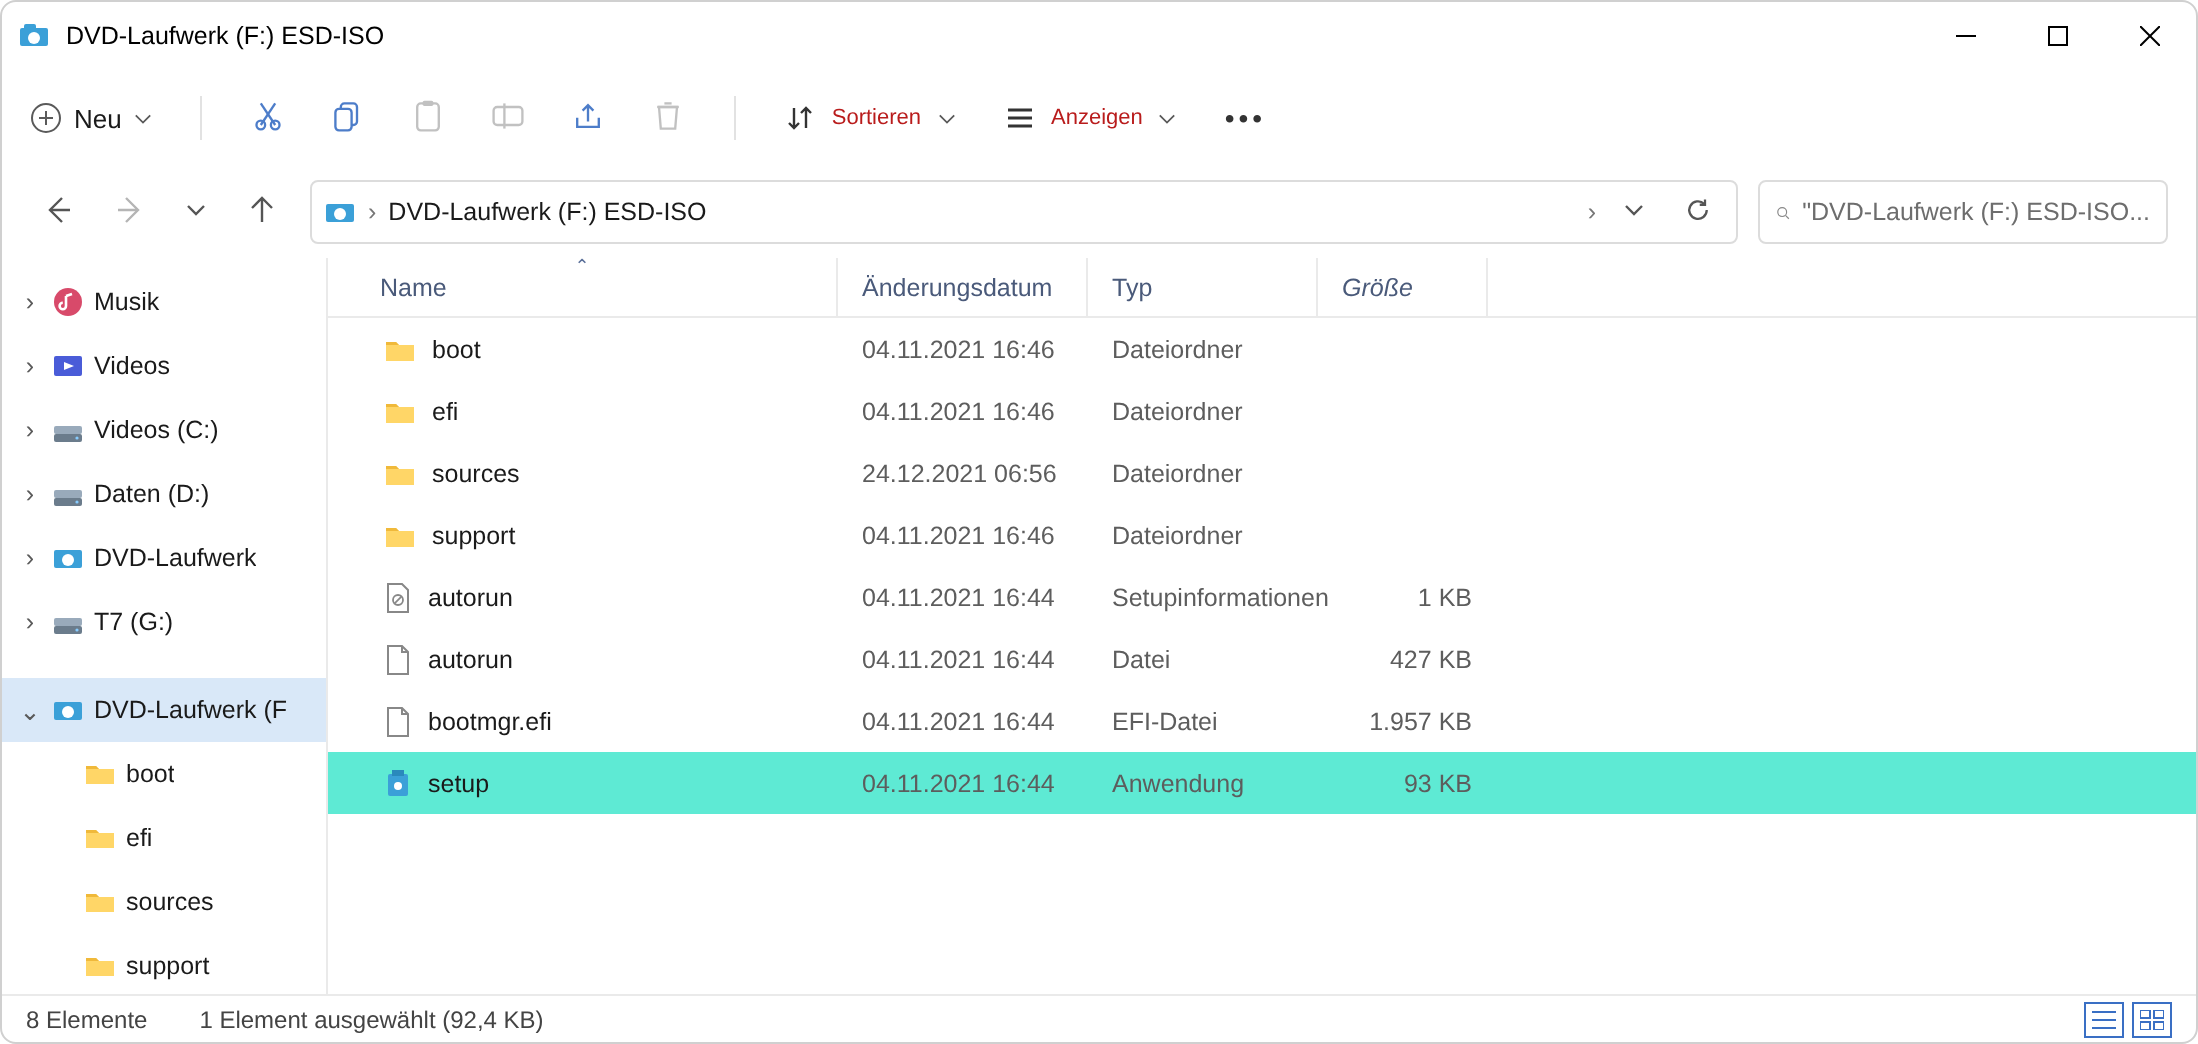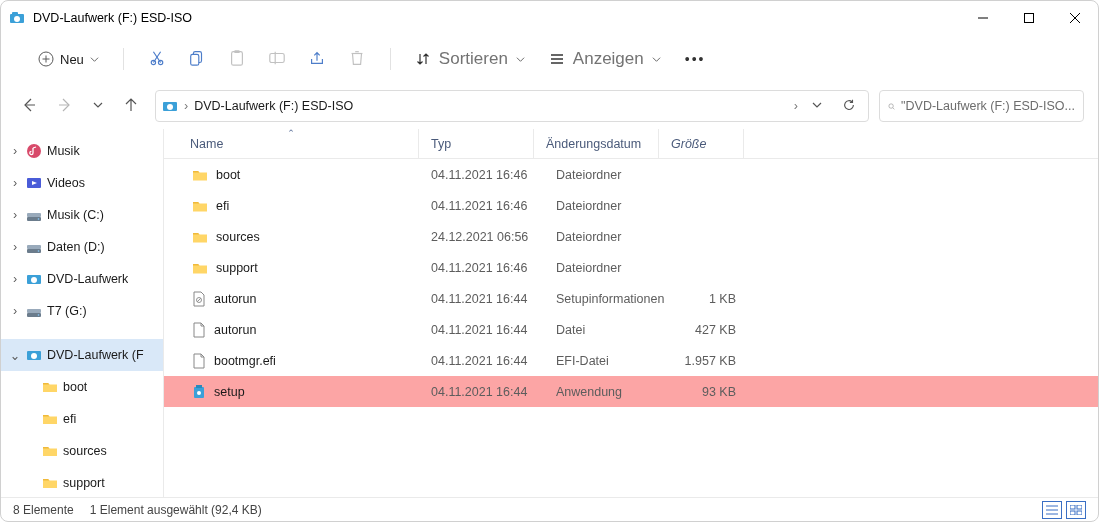--- a/index.html
+++ b/index.html
@@ -2,27 +2,27 @@
 <html><head>
   <meta charset="utf-8">
   <style>
     * { margin: 0; padding: 0; box-sizing: border-box; font-family: "Segoe UI", Arial, sans-serif; }
     body { width: 1099px; height: 522px; background: #ffffff; border: 1px solid #d0d0d0; border-radius: 8px; overflow: hidden; display: flex; flex-direction: column; font-size: 12.5px; color: #1a1a1a; }
     .titlebar { height: 34px; display: flex; align-items: center; padding-left: 8px; }
     .titlebar-icon { width: 16px; height: 16px; margin-right: 8px; }
     .titlebar-title { font-size: 12.5px; flex: 1; color: #000; }
     .syswin { display: flex; }
     .sysbtn { width: 46px; height: 34px; display: flex; align-items: center; justify-content: center; color: #000; }
-    .toolbar { height: 48px; display: flex; align-items: center; padding: 0 14px; gap: 24px; margin-left: 23px; }
+    .toolbar { height: 48px; display: flex; align-items: center; padding: 0 14px; gap: 24px; }
     .tool-group { display: flex; align-items: center; gap: 22px; }
     .divider-v { width: 1px; height: 22px; background: #e2e2e2; }
     .new-btn { display: flex; align-items: center; gap: 6px; color: #1a1a1a; font-size: 13px; }
     .tool-icon { color: #3a6fc4; opacity: .9; }
     .tool-icon.disabled { color: #a7a7a7; opacity: .7; }
-    .sort-btn, .view-btn { display: flex; align-items: center; gap: 8px; font-size: 17px; color: #737373; }
+    .sort-btn, .view-btn { display: flex; align-items: center; gap: 8px; font-size: 11px; color: #b91c1c; }
     .addrrow { height: 38px; display: flex; align-items: center; padding: 0 14px; gap: 10px; margin-top: 4px; margin-bottom: 4px; }
     .nav-arrows { display: flex; align-items: center; gap: 20px; padding: 0 6px; color: #565656; }
     .nav-arrows .disabled { color: #b5b5b5; }
     .addrbar { flex: 1; height: 32px; border: 1px solid #dcdcdc; border-radius: 4px; display: flex; align-items: center; padding: 0 6px; gap: 6px; }
     .addr-text { flex: 1; font-size: 12.5px; color: #1a1a1a; }
     .searchbox { width: 205px; height: 32px; border: 1px solid #dcdcdc; border-radius: 4px; display: flex; align-items: center; padding: 0 8px; color: #6d6d6d; gap: 6px; overflow: hidden; white-space: nowrap; }
     .body-split { flex: 1; display: flex; min-height: 0; }
     .navpane { width: 163px; border-right: 1px solid #eaeaea; overflow-y: auto; padding-top: 6px; }
     .navitem { height: 32px; display: flex; align-items: center; gap: 5px; padding-left: 8px; font-size: 12.5px; }
     .navitem .chev { width: 12px; color: #5a5a5a; display: flex; justify-content: center; }
@@ -30,27 +30,27 @@
     .navitem.selected { background: #d9e8f8; }
     .filelist { flex: 1; display: flex; flex-direction: column; }
     .cols { height: 30px; display: flex; align-items: center; border-bottom: 1px solid #eaeaea; color: #4a5a7a; font-size: 12.5px; }
     .col { padding-left: 12px; border-right: 1px solid #eaeaea; height: 100%; display: flex; align-items: center; position: relative; }
     .col.name { width: 255px; }
     .col.date { width: 125px; }
     .col.type { width: 115px; }
     .col.size { width: 85px; justify-content: flex-start; font-style: italic; }
     .rows { flex: 1; }
     .row { height: 31px; display: flex; align-items: center; font-size: 12.5px; }
-    .row.selected { background: #fca5a5; }
+    .row.selected { background: #5eead4; }
     .cell { padding-left: 12px; color: #5d5d5d; }
     .cell.name { width: 255px; display: flex; align-items: center; gap: 8px; color: #1a1a1a; }
     .cell.date { width: 125px; }
     .cell.type { width: 115px; }
     .cell.size { width: 85px; text-align: right; padding-right: 8px; }
-    .statusbar { height: 24px; border-top: 1px solid #eaeaea; display: flex; align-items: center; padding: 0 12px; font-size: 12px; color: #444; gap: 16px; }
+    .statusbar { height: 24px; border-top: 1px solid #eaeaea; display: flex; align-items: center; padding: 0 12px; font-size: 12px; color: #444; gap: 26px; }
     .sb-right { margin-left: auto; display: flex; gap: 4px; }
     .sb-btn { width: 20px; height: 18px; border: 1px solid #3a6fc4; display: flex; align-items: center; justify-content: center; }
     .sb-btn.active { border: 1.5px solid #3a6fc4; }
     .folder-icon { width: 16px; height: 14px; }
     .file-icon { width: 14px; height: 16px; }
     .sort-arrow { position: absolute; left: 50%; top: -1px; transform: translateX(-50%); color: #5a6f99; font-size: 9px; }
     .indent1 { padding-left: 24px; }
     .nav-icn { width: 16px; height: 16px; flex-shrink: 0; }
   </style>
 </head>
@@ -214,21 +214,21 @@
         </svg>
         <span class="label">Videos</span>
       </div>
       <div class="navitem">
         <span class="chev">›</span>
         <svg class="nav-icn" viewBox="0 0 16 16">
           <rect x="1" y="10" width="14" height="4" rx="1" fill="#6b7c8c"></rect>
           <rect x="1" y="6" width="14" height="4" rx="1" fill="#9ab"></rect>
           <circle cx="12.5" cy="12" r="0.8" fill="#8cf"></circle>
         </svg>
-        <span class="label">Musik (C:)</span>
+        <span class="label">Videos (C:)</span>
       </div>
       <div class="navitem">
         <span class="chev">›</span>
         <svg class="nav-icn" viewBox="0 0 16 16">
           <rect x="1" y="10" width="14" height="4" rx="1" fill="#6b7c8c"></rect>
           <rect x="1" y="6" width="14" height="4" rx="1" fill="#9ab"></rect>
           <circle cx="12.5" cy="12" r="0.8" fill="#8cf"></circle>
         </svg>
         <span class="label">Daten (D:)</span>
       </div>
@@ -291,25 +291,25 @@
         <span class="label">support</span>
       </div>
     </div>
 
   <div class="filelist">
     <div class="cols">
       <div class="col name" style="padding-left:26px">
         <span>Name</span>
         <span class="sort-arrow">⌃</span>
       </div>
+      <div class="col date">
+          <span>Änderungsdatum</span>
+        </div>
       <div class="col type">
           <span>Typ</span>
-        </div>
-      <div class="col date">
-          <span>Änderungsdatum</span>
         </div>
       <div class="col size">
           <span>Größe</span>
         </div>
     </div>
     <div class="rows">
 
     <div class="row">
           <div class="cell name">
             <span style="width:8px"></span>

